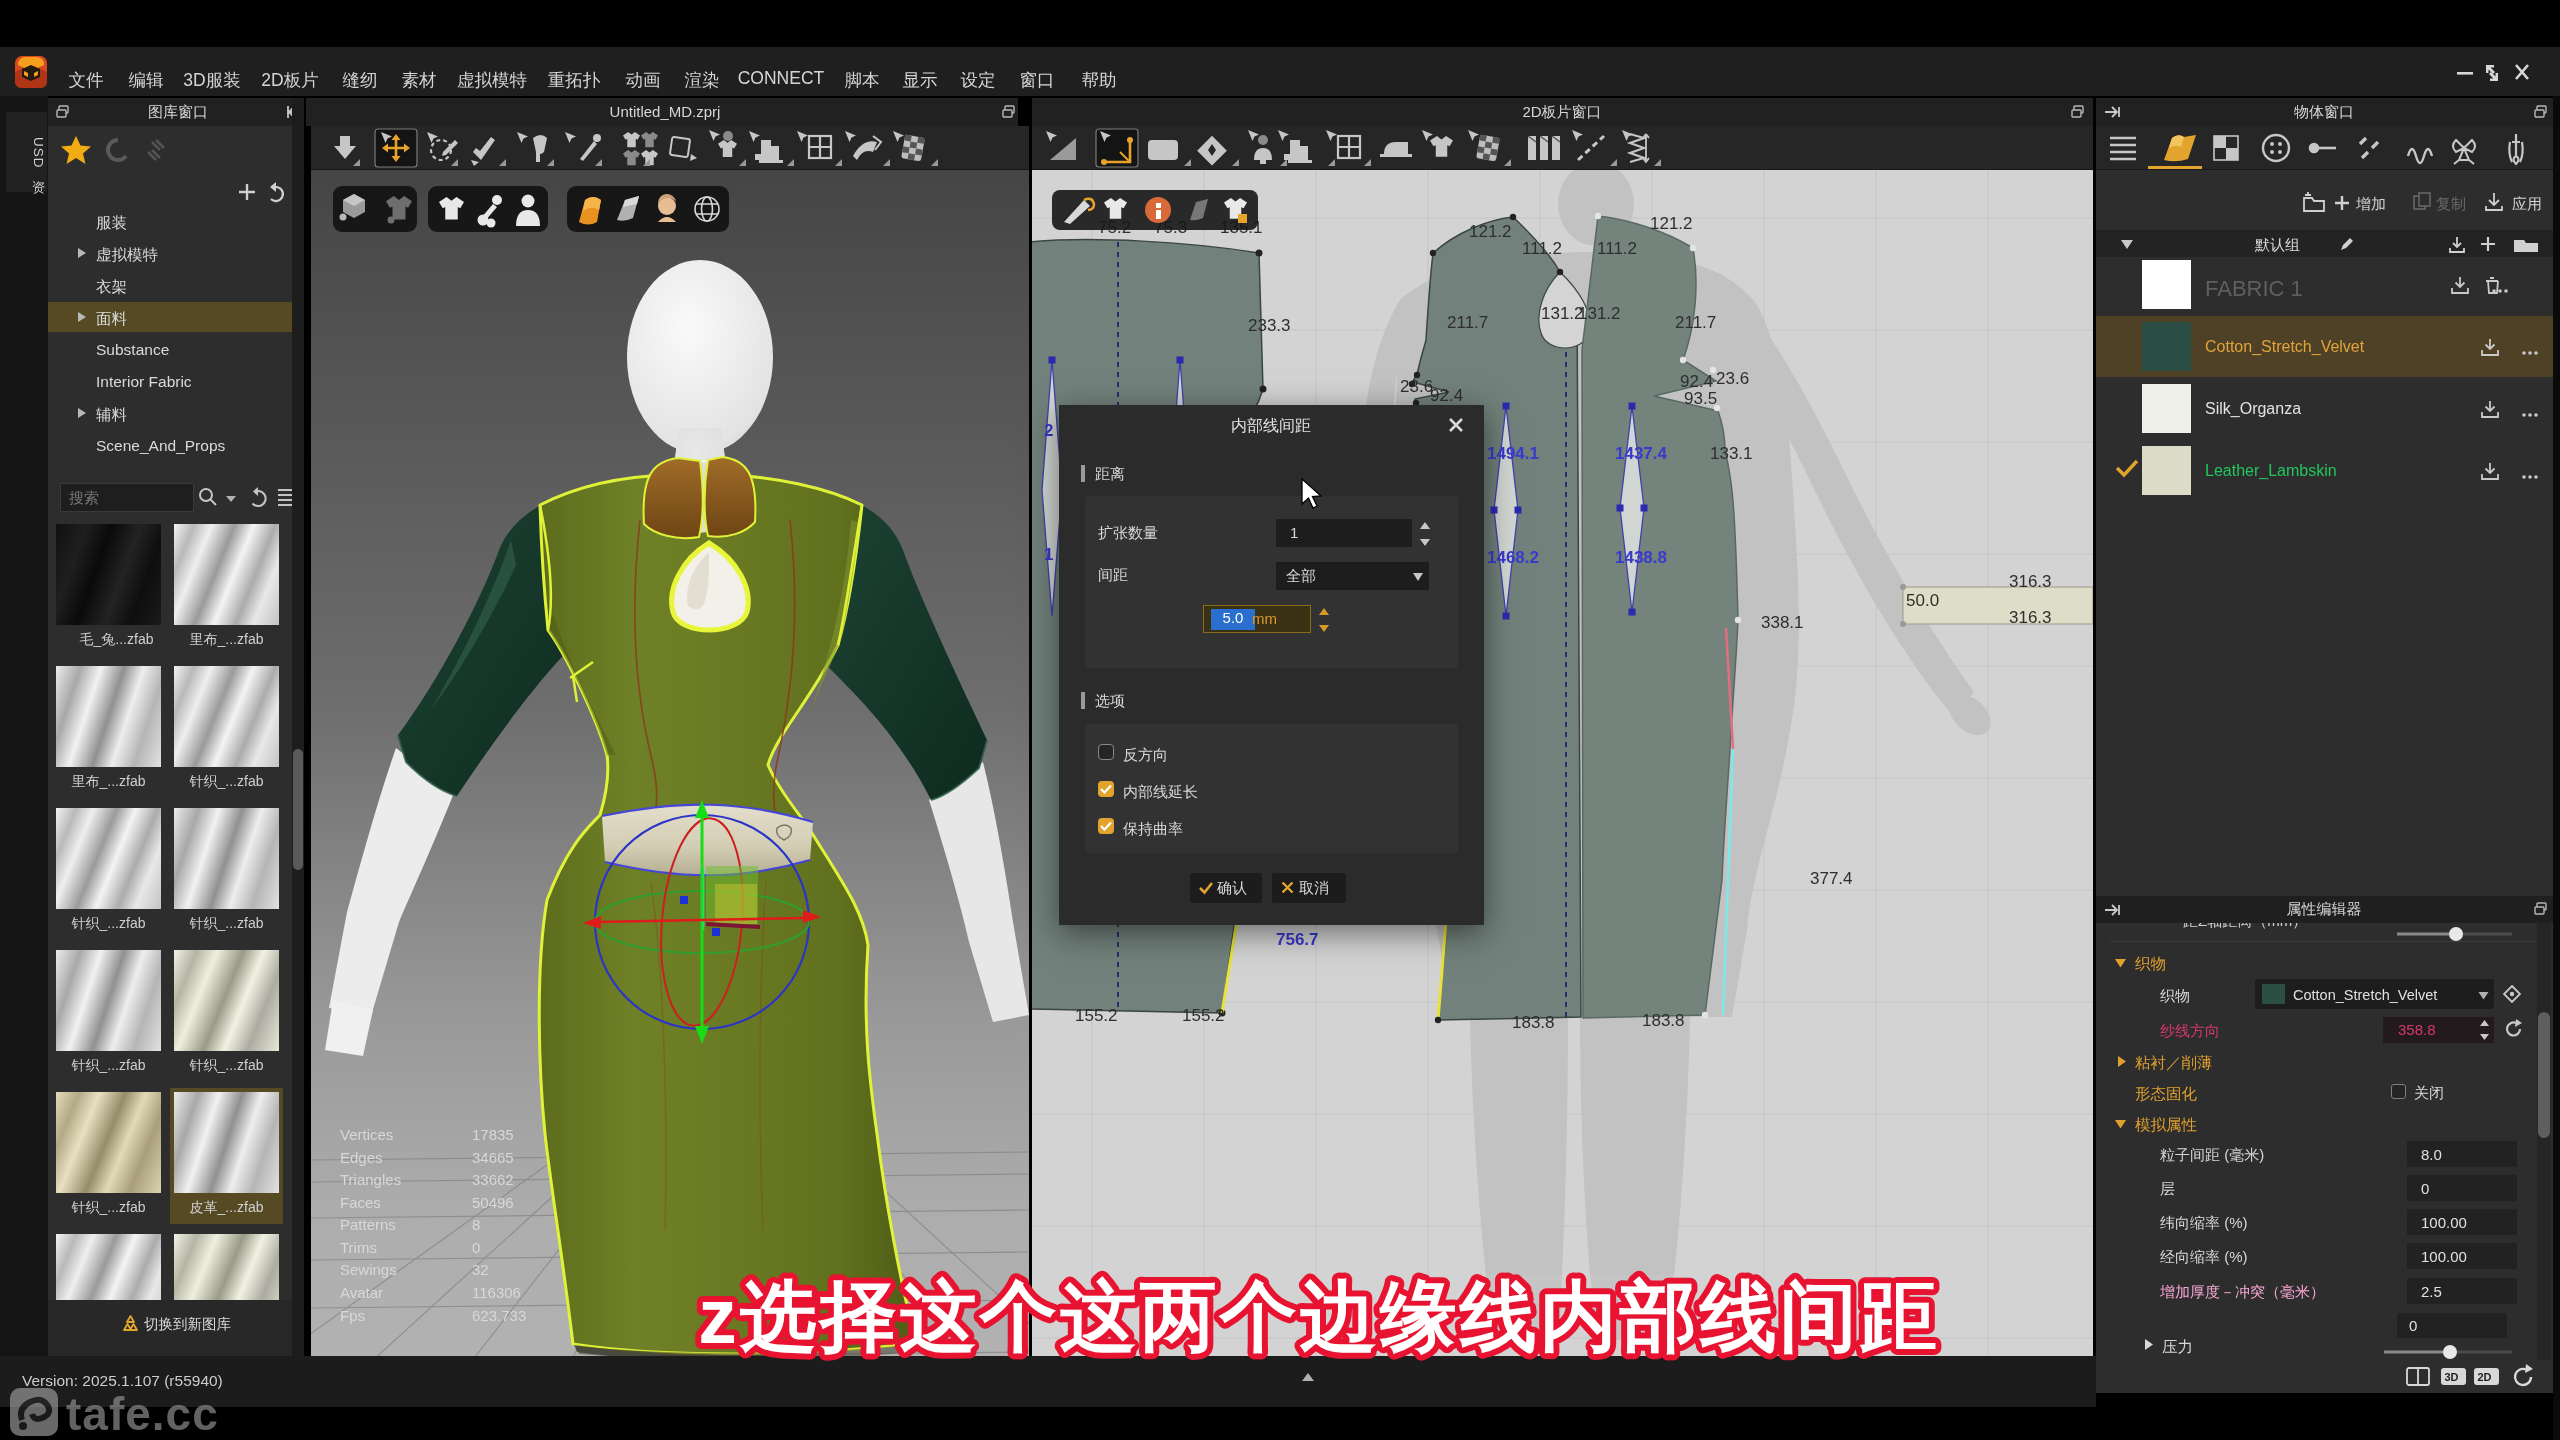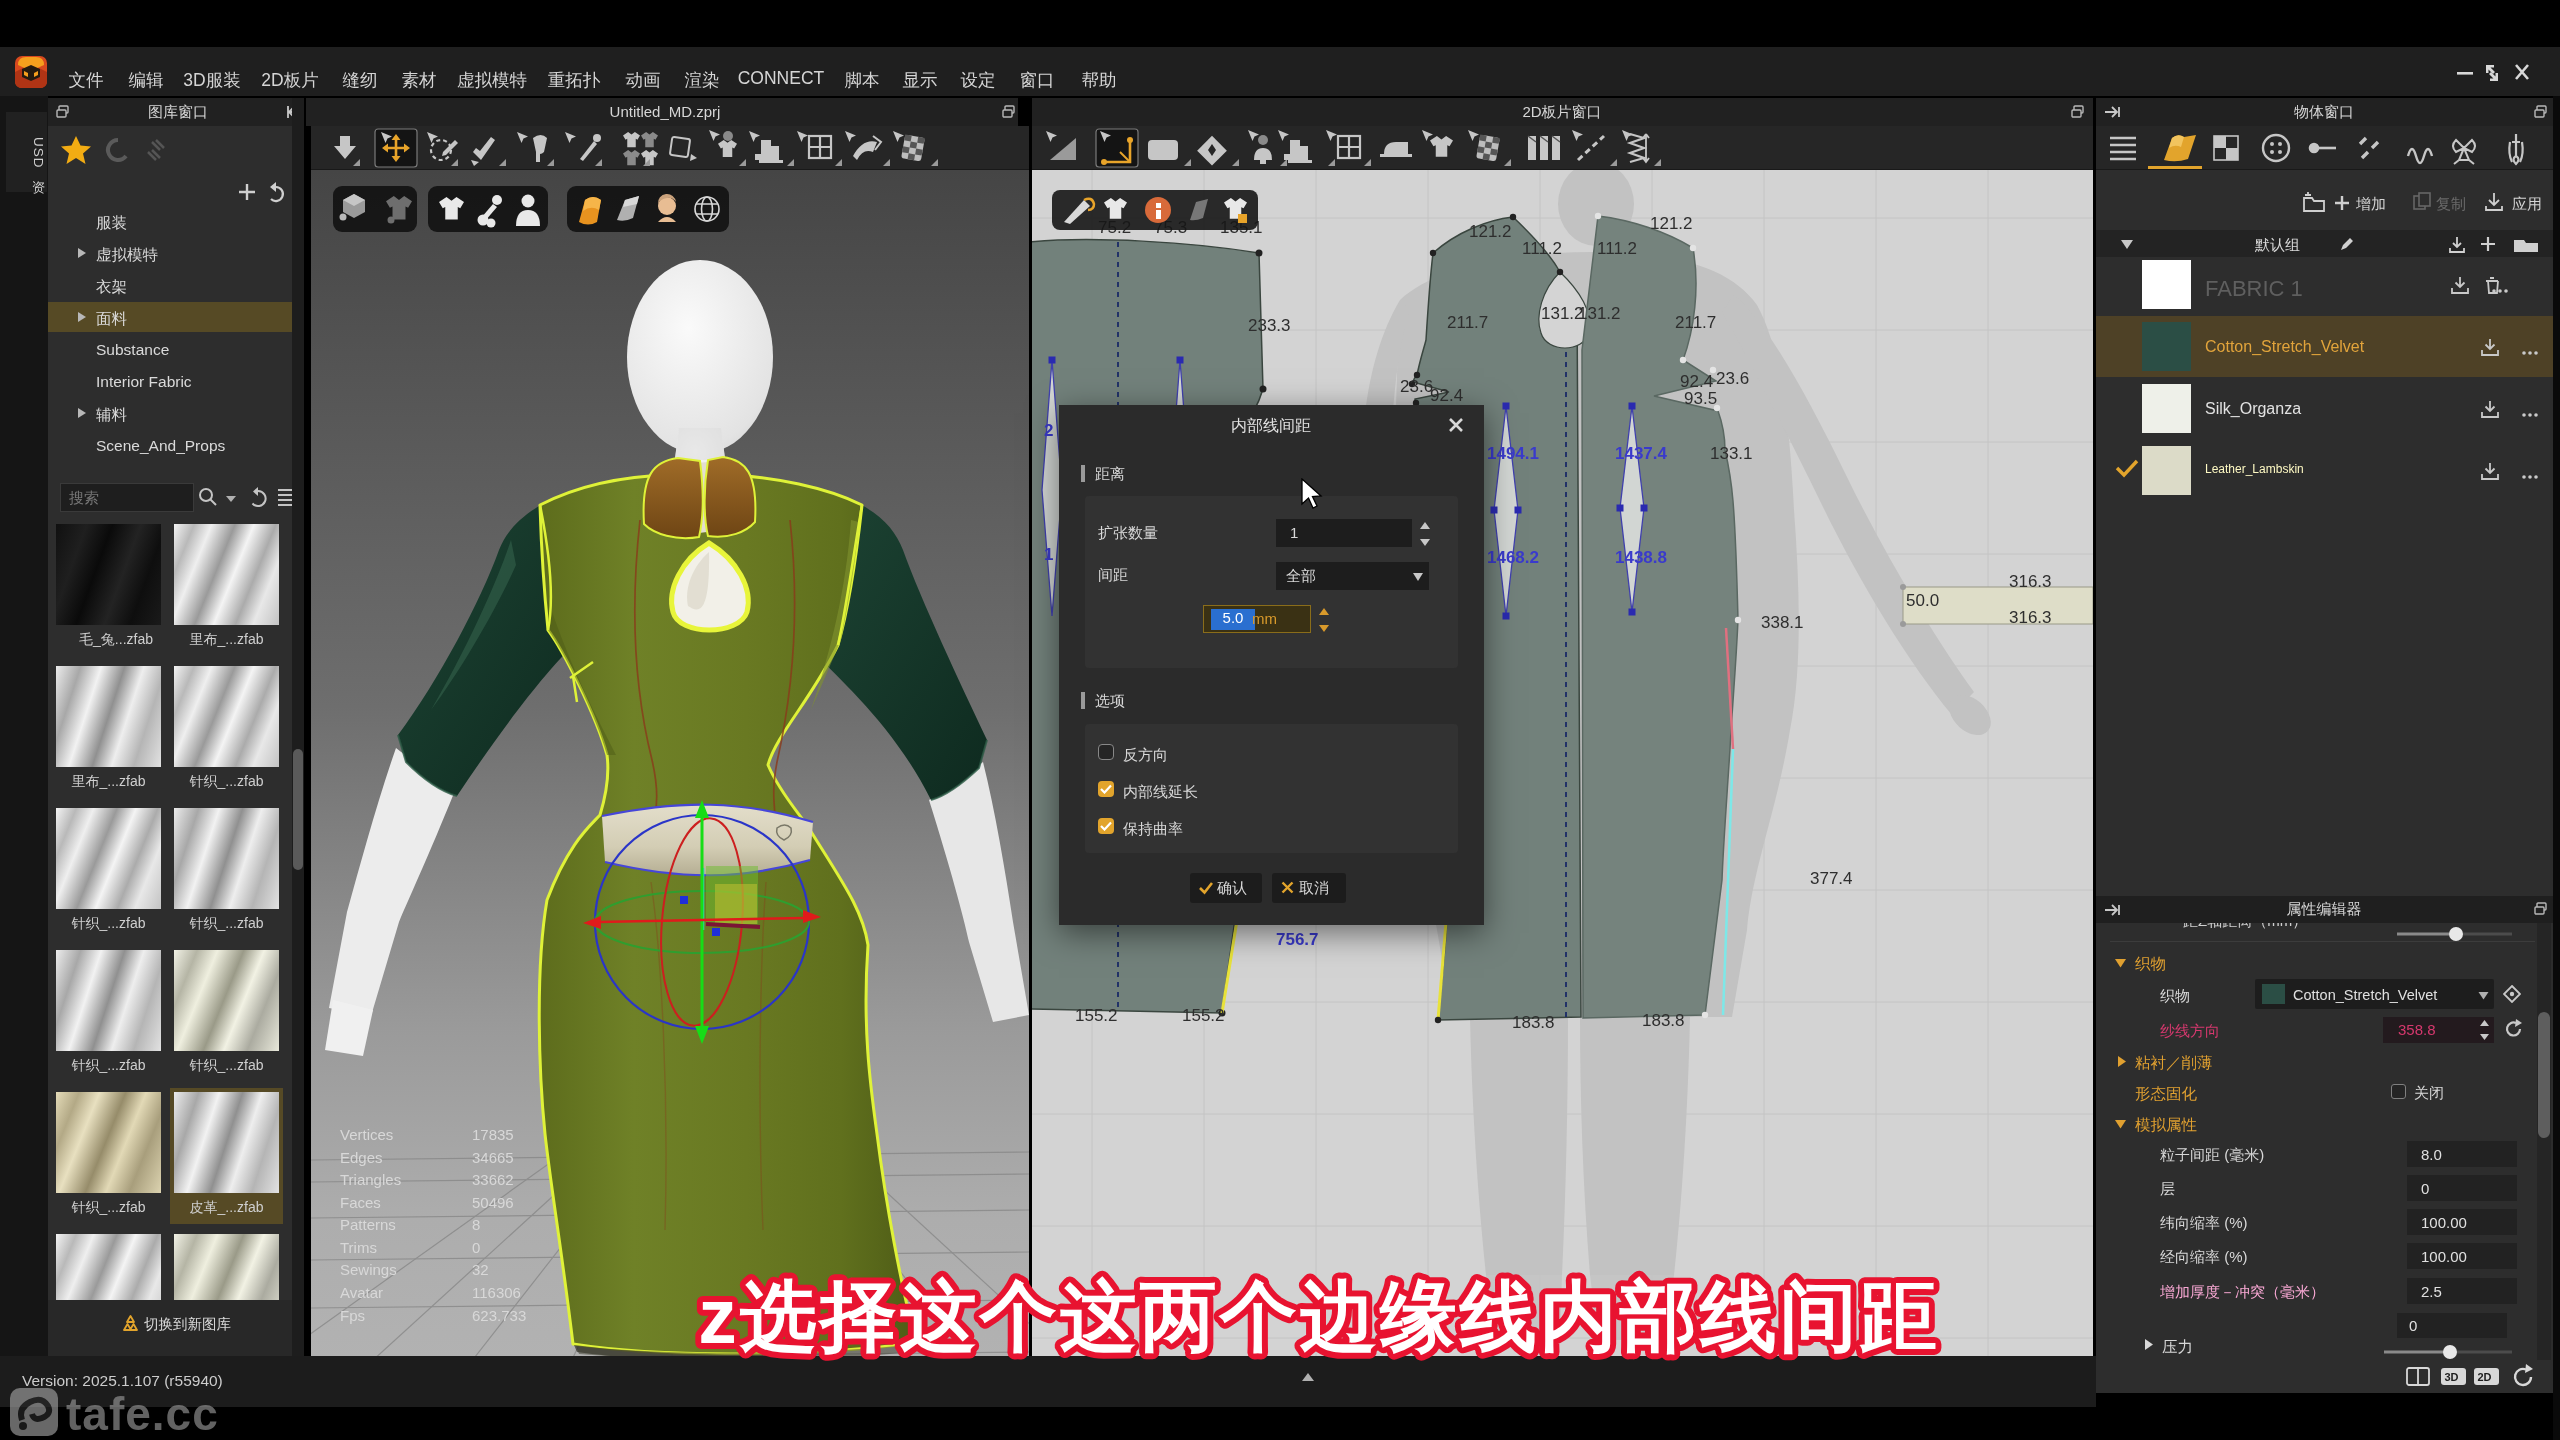--- a/index.html
+++ b/index.html
@@ -98,21 +98,21 @@
 <svg class="abs" style="left:198px;top:486px" width="100" height="24" viewBox="0 0 100 24">
 <circle cx="8" cy="9" r="6" stroke="#c4c4c4" stroke-width="2" fill="none"></circle>
     <path d="M12.5 13.5 L18 19" stroke="#c4c4c4" stroke-width="2"></path>
 <path d="M28 10 l5 6 5 -6 z" fill="#b0b0b0"></path>
 <path d="M60 5 a7.5 7.5 0 1 1 -5.5 12.5" stroke="#c4c4c4" stroke-width="2" fill="none"></path>
     <path d="M60 1 L55 5.5 L60 10 Z" fill="#c4c4c4"></path>
 <path d="M80 4 h14 M80 9 h14 M80 14 h14 M80 19 h14" stroke="#c4c4c4" stroke-width="2"></path>
 </svg>
 <div class="abs" style="left:170px;top:1088px;width:113px;height:136px;background:#564a25"></div>
 <div class="abs" style="left:56px;top:524px;width:105px;height:101px;background:linear-gradient(110deg,#101010 0%,#1f1f1f 22%,#0a0a0a 40%,#232323 60%,#0e0e0e 78%,#1a1a1a 100%)"></div>
-<div class="abs" style="left:32px;top:631px;width:121px;text-align:right;font-size:14px;color:#cfcfcf">毛_兔...zfab</div>
+<div class="abs" style="left:56px;top:631px;width:121px;text-align:center;font-size:14px;color:#cfcfcf">毛_兔...zfab</div>
 <div class="abs" style="left:174px;top:524px;width:105px;height:101px;background:linear-gradient(112deg,#f4f4f4 0%,#b9b9b9 14%,#efefef 26%,#9a9a9a 42%,#f4f4f4 55%,#ababab 70%,#e8e8e8 82%,#c3c3c3 100%)"></div>
 <div class="abs" style="left:166px;top:631px;width:121px;text-align:center;font-size:14px;color:#cfcfcf">里布_...zfab</div>
 <div class="abs" style="left:56px;top:666px;width:105px;height:101px;background:linear-gradient(108deg,#ececec 0%,#a8a8a8 18%,#f2f2f2 33%,#909090 50%,#eeeeee 64%,#b5b5b5 80%,#e2e2e2 100%)"></div>
 <div class="abs" style="left:48px;top:773px;width:121px;text-align:center;font-size:14px;color:#cfcfcf">里布_...zfab</div>
 <div class="abs" style="left:174px;top:666px;width:105px;height:101px;background:linear-gradient(112deg,#f4f4f4 0%,#b9b9b9 14%,#efefef 26%,#9a9a9a 42%,#f4f4f4 55%,#ababab 70%,#e8e8e8 82%,#c3c3c3 100%)"></div>
 <div class="abs" style="left:166px;top:773px;width:121px;text-align:center;font-size:14px;color:#cfcfcf">针织_...zfab</div>
 <div class="abs" style="left:56px;top:808px;width:105px;height:101px;background:linear-gradient(112deg,#f4f4f4 0%,#b9b9b9 14%,#efefef 26%,#9a9a9a 42%,#f4f4f4 55%,#ababab 70%,#e8e8e8 82%,#c3c3c3 100%)"></div>
 <div class="abs" style="left:48px;top:915px;width:121px;text-align:center;font-size:14px;color:#cfcfcf">针织_...zfab</div>
 <div class="abs" style="left:174px;top:808px;width:105px;height:101px;background:linear-gradient(108deg,#ececec 0%,#a8a8a8 18%,#f2f2f2 33%,#909090 50%,#eeeeee 64%,#b5b5b5 80%,#e2e2e2 100%)"></div>
 <div class="abs" style="left:166px;top:915px;width:121px;text-align:center;font-size:14px;color:#cfcfcf">针织_...zfab</div>
@@ -708,21 +708,21 @@
     <g fill="none" stroke="#c9c9c9" stroke-width="1.8">
       <path d="M2 13 v5 h16 v-5 M10 2 v10 m-4.5 -4.5 l4.5 4.5 4.5 -4.5"></path>
     </g>
     <g fill="#c9c9c9">
       <circle cx="44" cy="16" r="1.8"></circle>
       <circle cx="50" cy="16" r="1.8"></circle>
       <circle cx="56" cy="16" r="1.8"></circle>
     </g>
   </svg>
 <div class="abs" style="left:2142px;top:446px;width:49px;height:49px;background:#dcdbc8"></div>
-<div class="abs" style="left:2205px;top:462px;font-size:12px;color:#fef9c3">Leather_Lambskin</div>
+<div class="abs" style="left:2205px;top:462px;font-size:16px;color:#22c55e">Leather_Lambskin</div>
 <svg class="abs" style="left:2480px;top:461px" width="72" height="20" viewBox="0 0 72 20">
     <g fill="none" stroke="#c9c9c9" stroke-width="1.8">
       <path d="M2 13 v5 h16 v-5 M10 2 v10 m-4.5 -4.5 l4.5 4.5 4.5 -4.5"></path>
     </g>
     <g fill="#c9c9c9">
       <circle cx="44" cy="16" r="1.8"></circle>
       <circle cx="50" cy="16" r="1.8"></circle>
       <circle cx="56" cy="16" r="1.8"></circle>
     </g>
   </svg>

